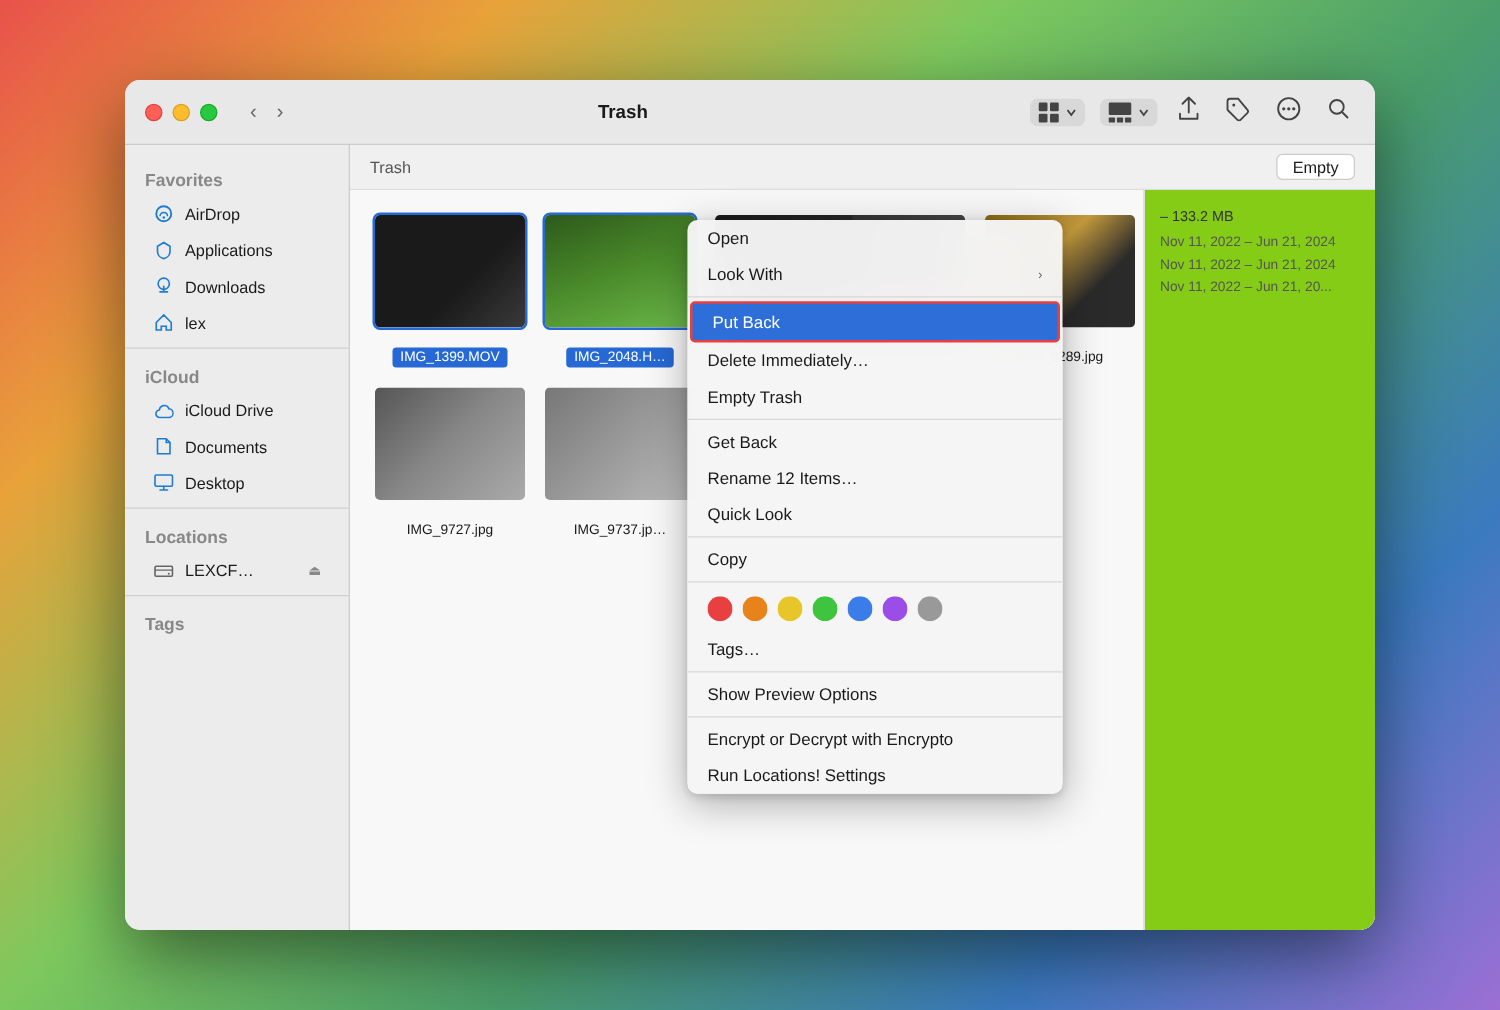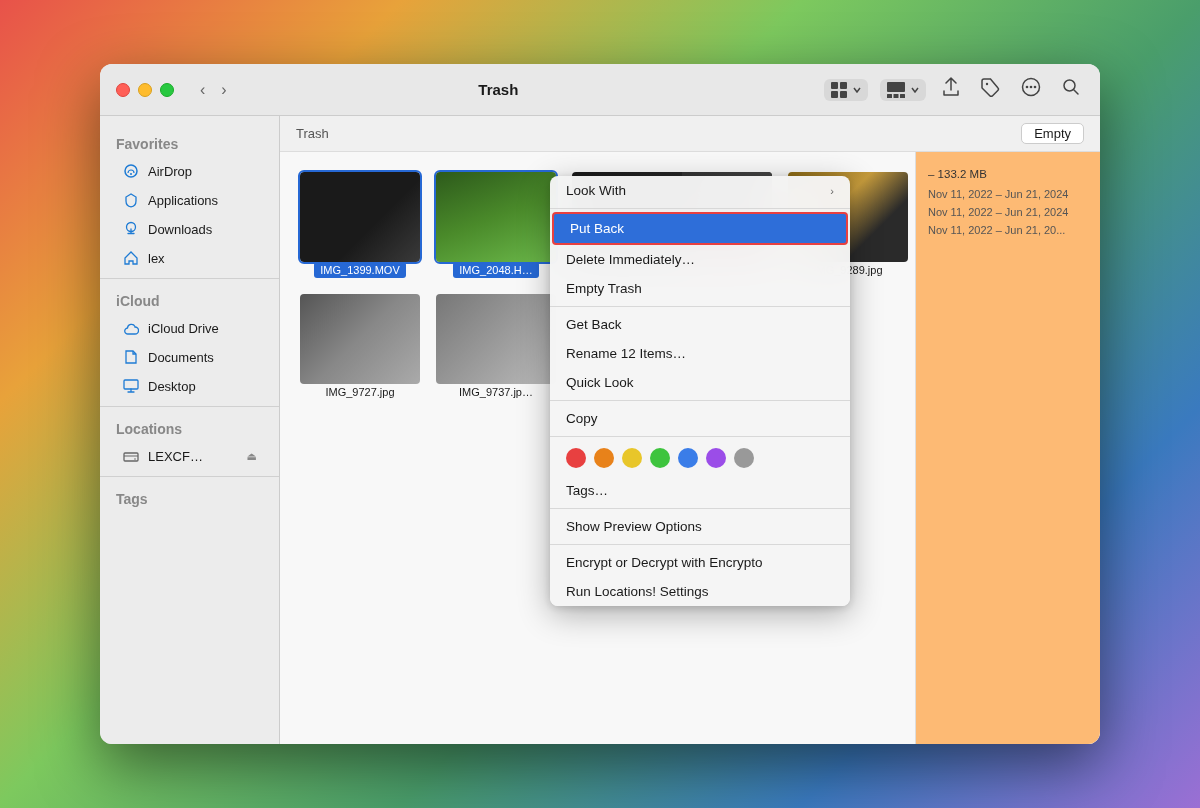--- a/index.html
+++ b/index.html
@@ -225,21 +225,21 @@
       padding: 20px;
       align-content: flex-start;
       overflow-y: auto;
       position: relative;
     }
 
     .file-item {
       display: flex;
       flex-direction: column;
       align-items: center;
-      gap: 0;
+      gap: 16px;
       cursor: pointer;
       justify-content: center;
     }
 
     .file-thumb {
       width: 120px;
       height: 90px;
       border-radius: 4px;
       overflow: hidden;
       display: flex;
@@ -593,31 +593,34 @@
           <span class="file-label">IMG_9727.jpg</span>
         </div>
 
         <div class="file-item">
           <div class="file-thumb">
             <div class="thumb-street2"></div>
           </div>
           <span class="file-label">IMG_9737.jp…</span>
         </div>
 
-        <div style="position:absolute;right:0;top:0;bottom:0;width:185px;border-left:1px solid #ddd;background:#fdba74;padding:16px 12px;font-size:11.5px;color:#555;">
+        <div style="position:absolute;right:0;top:0;bottom:0;width:185px;border-left:1px solid #ddd;background:#84cc16;padding:16px 12px;font-size:11.5px;color:#555;">
           <div style="margin-bottom:8px;color:#333;">– <span>133.2 MB</span></div>
           <div style="margin-bottom:6px;color:#555;font-size:11px;">Nov 11, 2022 – Jun 21, 2024</div>
           <div style="margin-bottom:6px;color:#555;font-size:11px;">Nov 11, 2022 – Jun 21, 2024</div>
           <div style="margin-bottom:6px;color:#555;font-size:11px;">Nov 11, 2022 – Jun 21, 20...</div>
         </div>
 
       </div>
 
       <div class="context-menu">
 
+        <div class="menu-item">
+          <span>Open</span>
+        </div>
         <div class="menu-item">
           <span>Look With</span>
           <span class="menu-arrow">›</span>
         </div>
         <div class="menu-divider"></div>
 
         <div class="menu-item highlighted" style="border: 2px solid #e84040; border-radius: 4px; margin: 0 2px;">
           <span>Put Back</span>
         </div>
 

